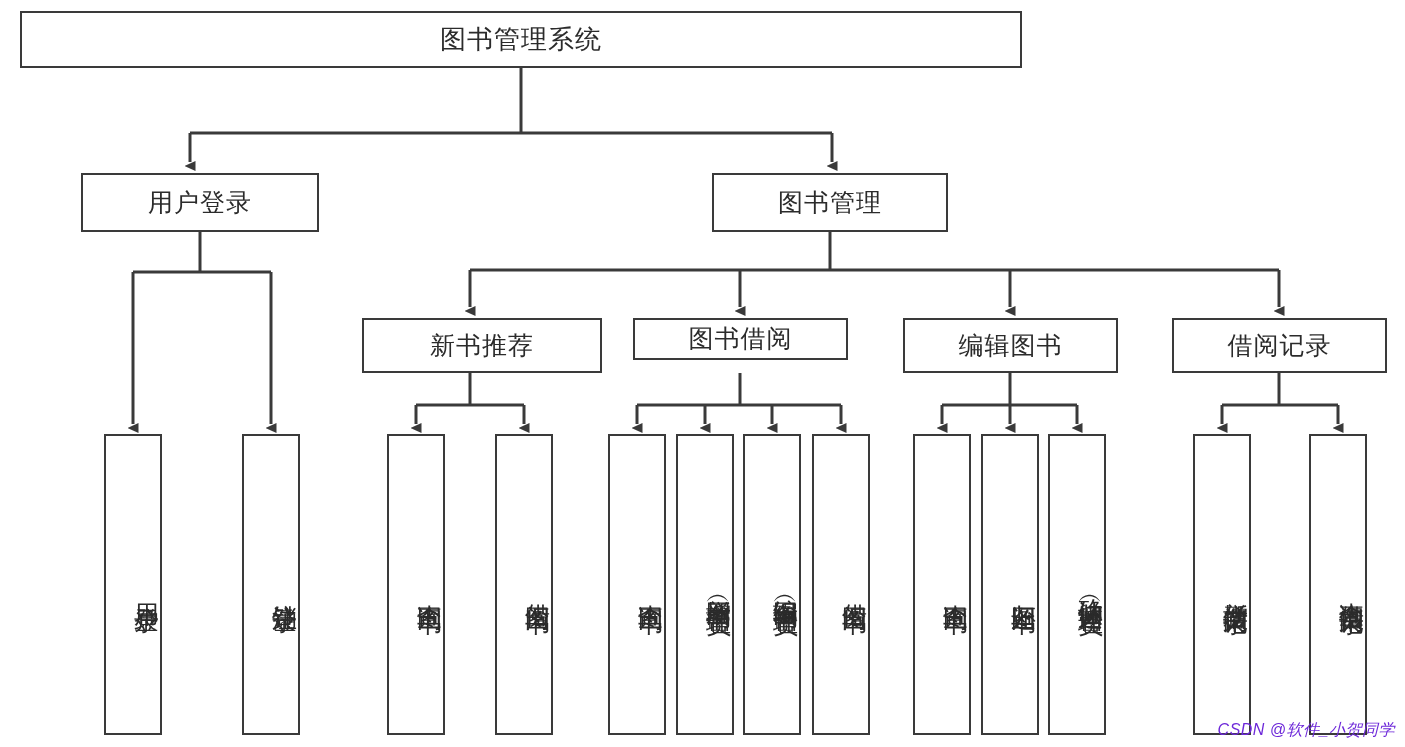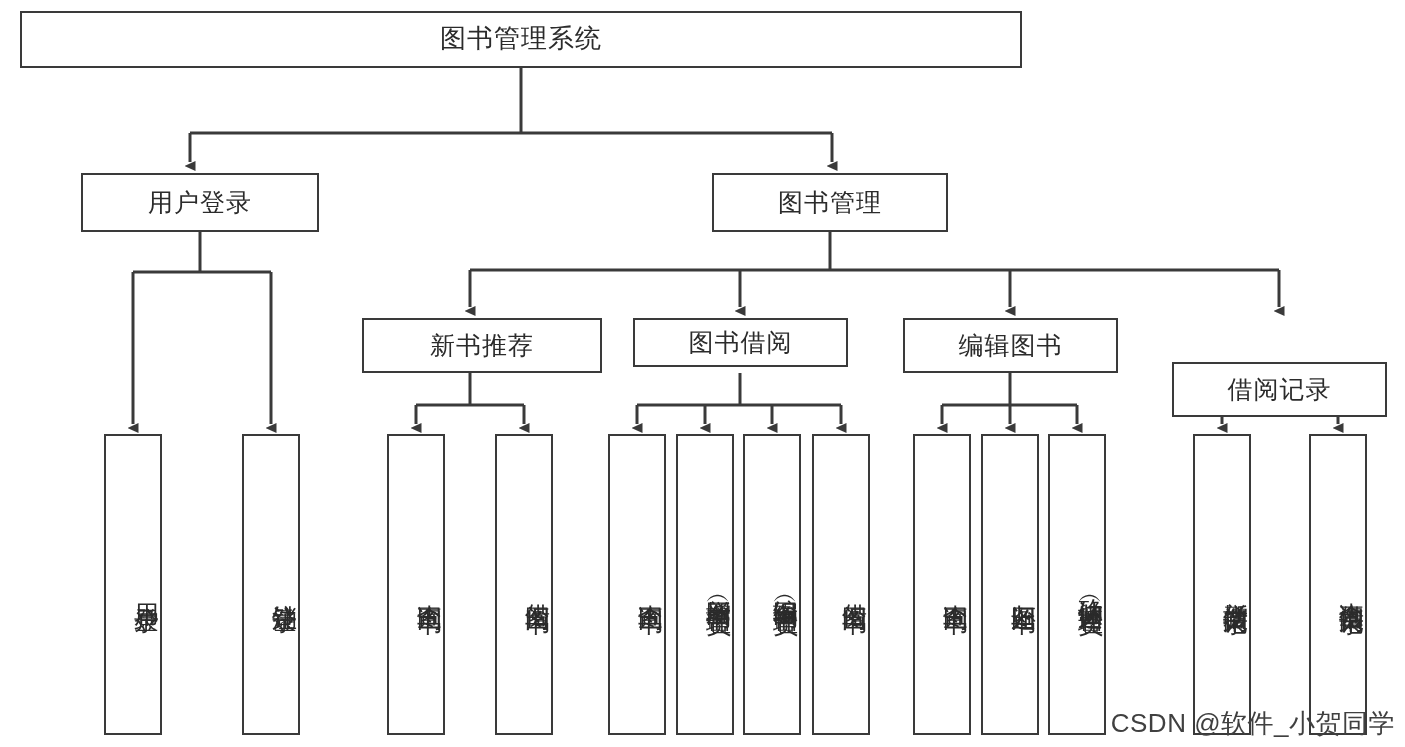--- a/index.html
+++ b/index.html
@@ -38,21 +38,20 @@
     z-index: 2;
   }
   .node.h {
     font-size: 25px;
     letter-spacing: 1px;
     line-height: 1.1;
     padding: 0 6px;
   }
   .node.h.title {
     font-size: 26px;
-    font-family: Liberation Serif, serif;
   }
   .node.v {
     writing-mode: vertical-rl;
     text-orientation: upright;
     font-size: 25px;
     letter-spacing: 2px;
     line-height: 1.05;
     align-items: flex-start;
     justify-content: center;
     padding: 10px 0 10px 0;
@@ -61,25 +60,26 @@
   .node.v .vtext {
     writing-mode: vertical-rl;
     text-orientation: upright;
     display: block;
     margin-top: 6px;
   }
   .watermark {
     position: absolute;
     right: 10px;
     bottom: 6px;
-    font-size: 26px;
-    color: #404040;
+    font-size: 16px;
+    color: #6d28d9;
     letter-spacing: 0.5px;
     z-index: 5;
     white-space: nowrap;
+    font-style: italic;
   }
 </style>
 </head>
 <body>
 
 <div id="canvas">
 
   <svg id="connectors" viewBox="0 0 1405 747" xmlns="http://www.w3.org/2000/svg">
     <defs>
       <marker id="arrow" markerWidth="10" markerHeight="11" refX="1" refY="5.5" orient="auto" markerUnits="userSpaceOnUse">
@@ -132,23 +132,23 @@
       <path d="M1338,405 L1338,424" marker-end="url(#arrow)"></path>
     </g>
   </svg>
 
   <div class="node h title" style="left:20px; top:11px; width:1002px; height:57px;">图书管理系统</div>
 
   <div class="node h" style="left:81px; top:173px; width:238px; height:59px;">用户登录</div>
   <div class="node h" style="left:712px; top:173px; width:236px; height:59px;">图书管理</div>
 
   <div class="node h" style="left:362px; top:318px; width:240px; height:55px;">新书推荐</div>
-  <div class="node h" style="left:633px; top:318px; width:215px; height:49px;">图书借阅</div>
+  <div class="node h" style="left:633px; top:318px; width:215px; height:42px;">图书借阅</div>
   <div class="node h" style="left:903px; top:318px; width:215px; height:55px;">编辑图书</div>
-  <div class="node h" style="left:1172px; top:318px; width:215px; height:55px;margin-top:44px;">借阅记录</div>
+  <div class="node h" style="left:1172px; top:318px; width:215px; height:55px;">借阅记录</div>
 
   <div class="node v" style="left:104px; top:434px; width:58px; height:301px;">
     <span class="vtext">用户登录</span>
   </div>
   <div class="node v" style="left:242px; top:434px; width:58px; height:301px;">
     <span class="vtext">注销登录</span>
   </div>
 
   <div class="node v" style="left:387px; top:434px; width:58px; height:301px;">
     <span class="vtext">查询图书</span>

